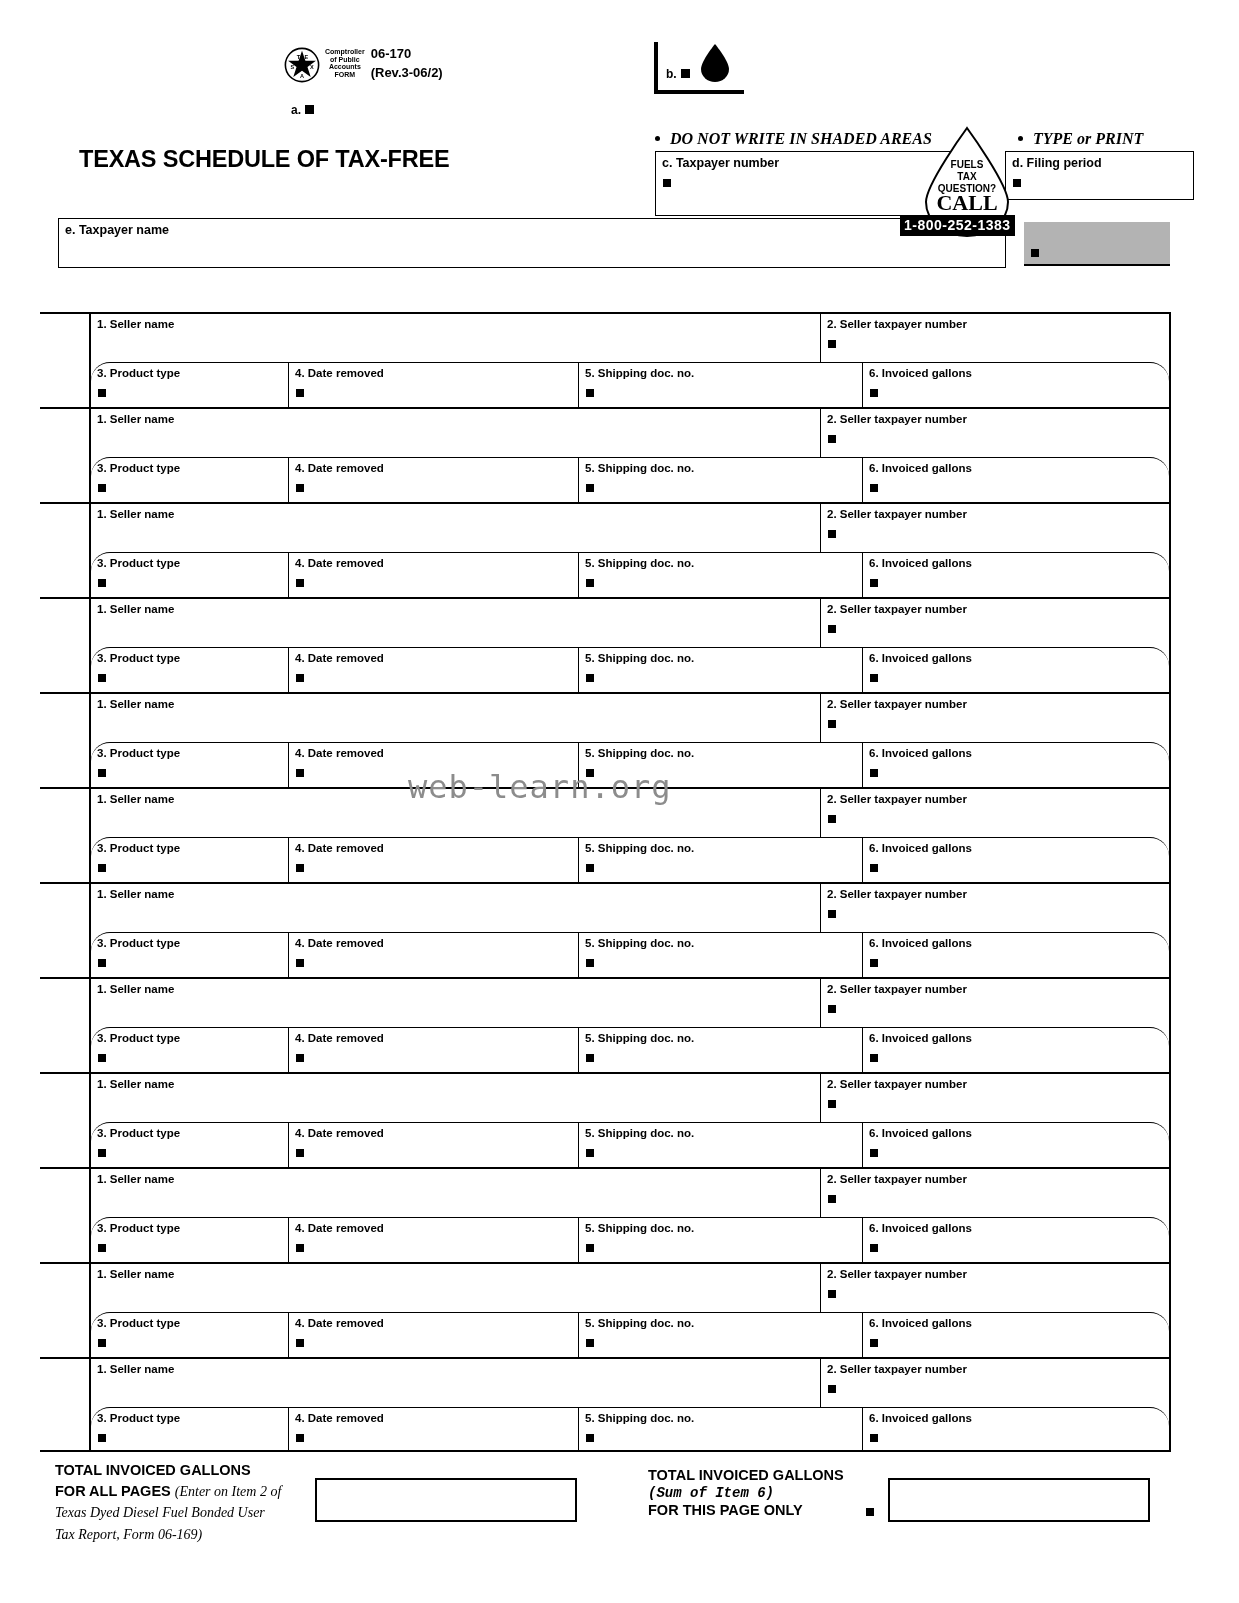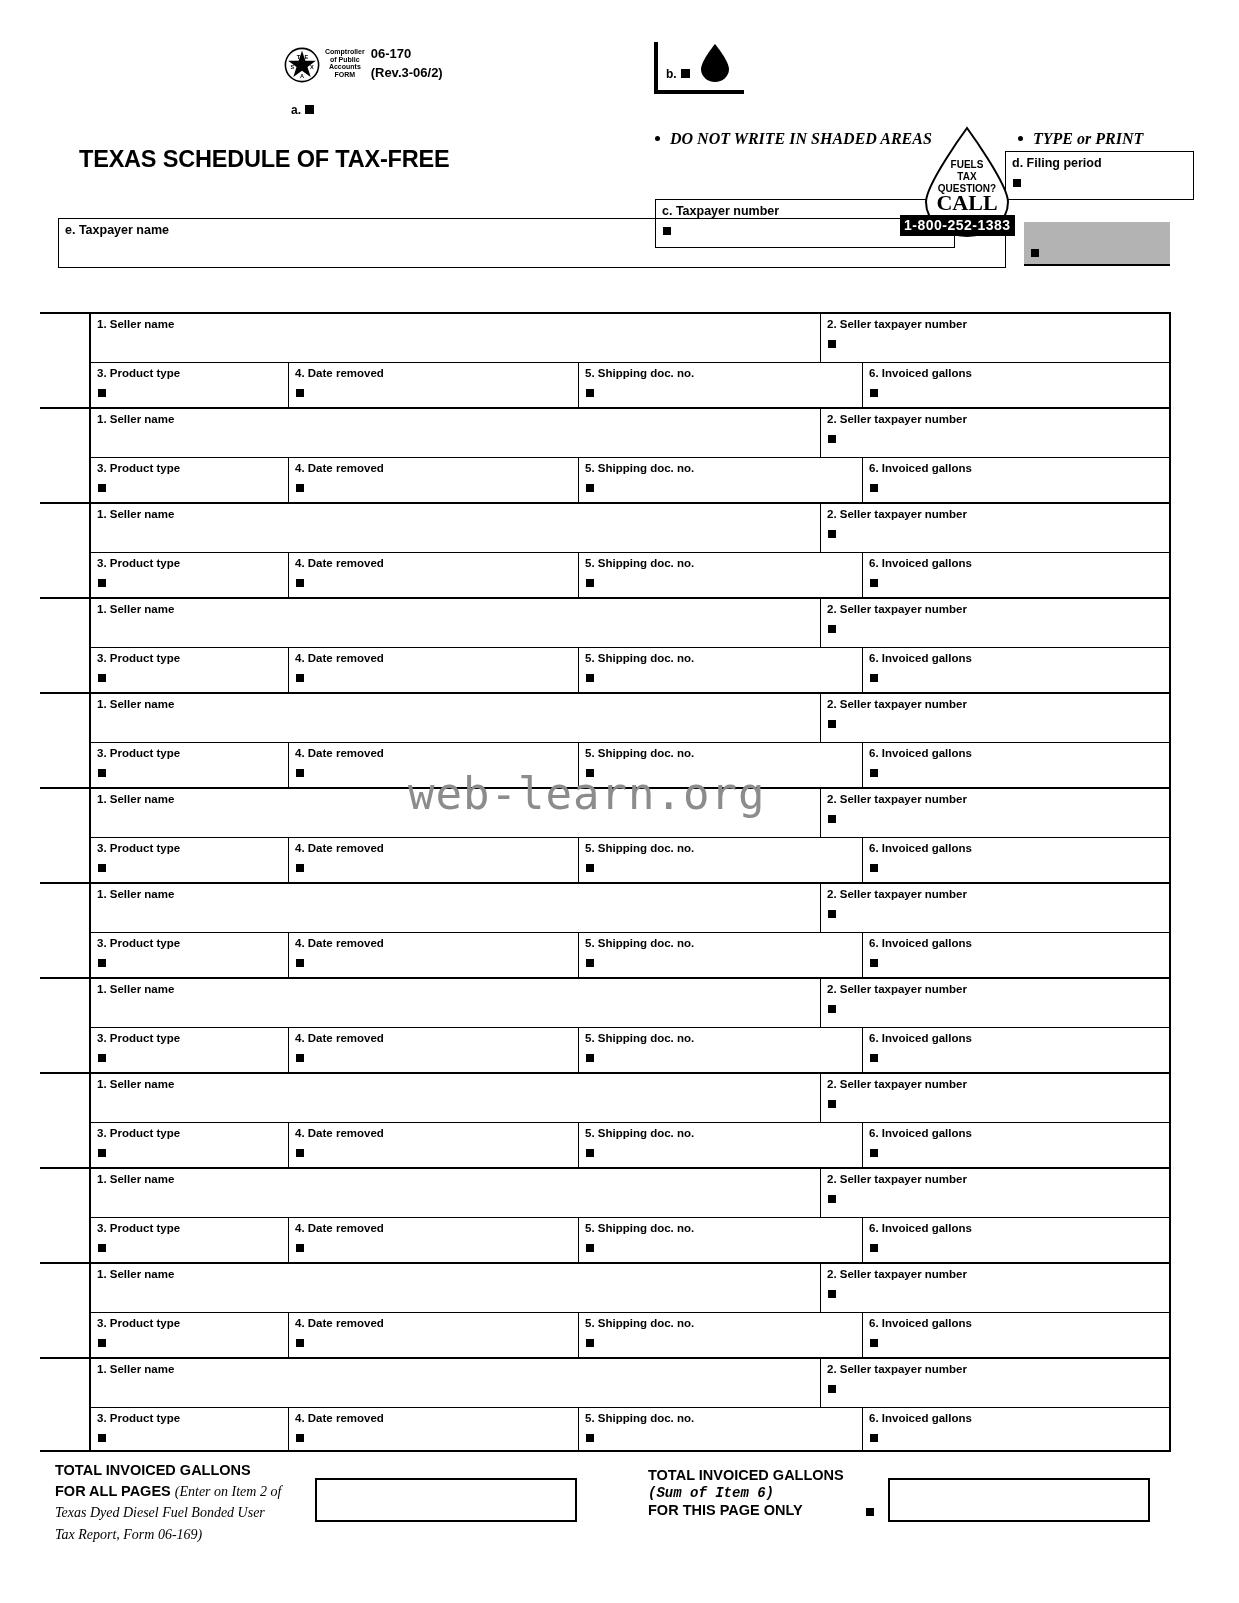--- a/index.html
+++ b/index.html
@@ -125,24 +125,23 @@
   }
   #instr-shaded { left: 655px; top: 130px; }
   #instr-type  { left: 1018px; top: 130px; }
 
   
   #box-taxpayer-number {
     position: absolute;
     left: 655px;
     top: 151px;
     width: 300px;
-    height: 49px;
+    height: 65px;
     border: 1.5px solid #000;
     box-sizing: border-box;
-    margin-top: 48px;
   }
   #box-filing-period {
     position: absolute;
     left: 1005px;
     top: 151px;
     width: 189px;
     height: 49px;
     border: 1.5px solid #000;
     box-sizing: border-box;
   }
@@ -266,20 +265,21 @@
     height: 48px;
   }
   .line-bottom {
     position: absolute;
     left: 0;
     right: 0;
     top: 48px;
     bottom: 0;
     border-top: 1.5px solid #000;
     box-sizing: border-box;
+    border-radius: 19px;
   }
   .cell {
     position: absolute;
     top: 0;
     bottom: 0;
     box-sizing: border-box;
   }
   .cell .clabel {
     position: absolute;
     left: 6px;
@@ -301,21 +301,21 @@
   .b-date     { left: 197px; width: 290px; border-left: 1.5px solid #000; }
   .b-shipping { left: 487px; width: 284px; border-left: 1.5px solid #000; }
   .b-gallons  { left: 771px; right: 0;     border-left: 1.5px solid #000; }
 
   
   #watermark {
     position: absolute;
     left: 408px;
     top: 768px;
     font-family: "DejaVu Sans Mono", monospace;
-    font-size: 44px;
+    font-size: 32px;
     color: #8c8c8c;
     letter-spacing: 1px;
     white-space: nowrap;
     pointer-events: none;
   }
 
   
   #totals-all-pages {
     position: absolute;
     left: 55px;

